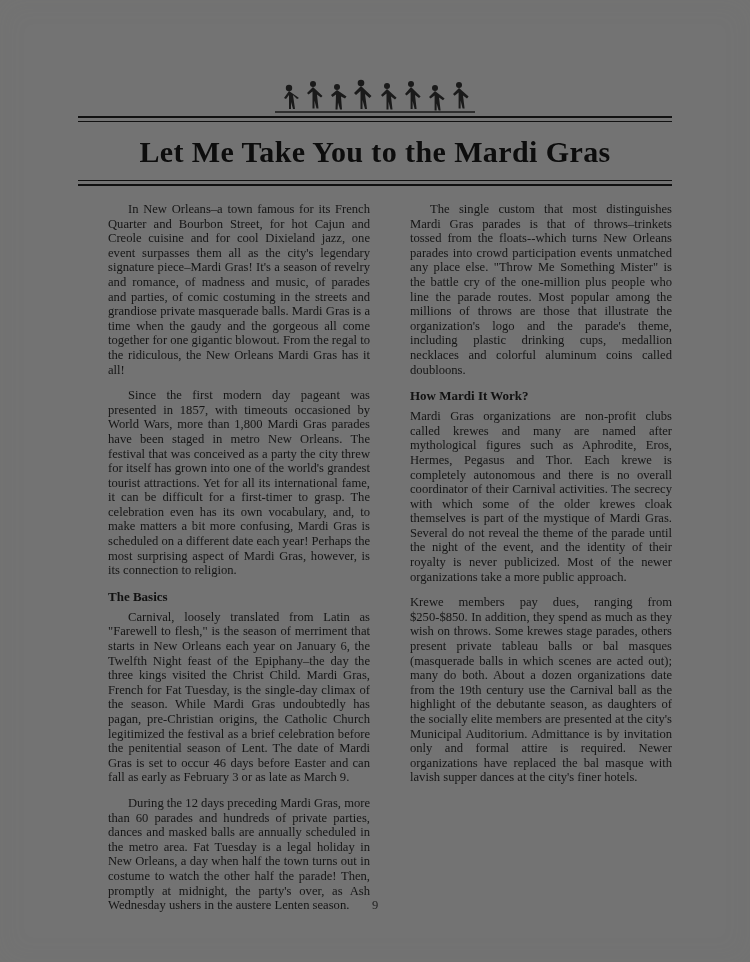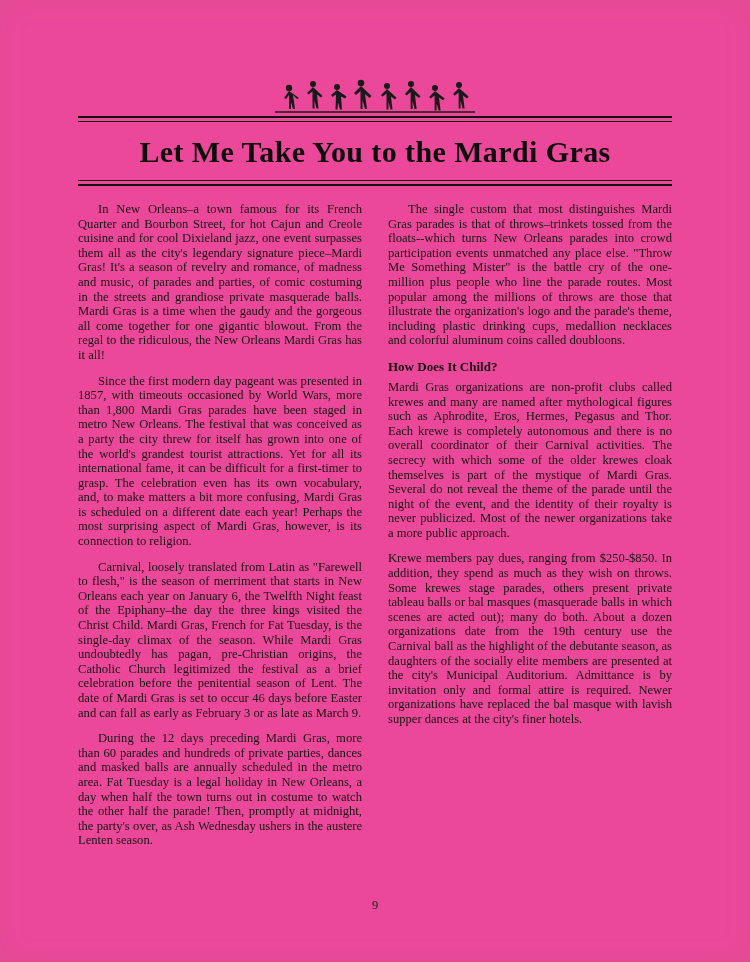--- a/index.html
+++ b/index.html
@@ -11,21 +11,21 @@
     width: 750px;
     height: 962px;
     font-family: "Liberation Serif", serif;
     color: #1a1a1a;
     overflow: hidden;
   }
   .page {
     position: relative;
     width: 750px;
     height: 962px;
-    background: #ec4899;
+    background: #737373;
     box-sizing: border-box;
   }
   .page-inner {
     position: absolute;
     left: 78px;
     top: 70px;
     width: 594px;
   }
   
   .masthead {
@@ -56,21 +56,22 @@
   }
   .rule-bottom {
     border-top: 1px solid #111;
     border-bottom: 2px solid #111;
     height: 3px;
     margin-bottom: 16px;
   }
   
   .columns {
     display: flex;
-    gap: 26px;
+    gap: 40px;
+    margin-left: 30px;
   }
   .col {
     width: 284px;
   }
   p {
     margin: 0 0 11px 0;
     font-size: 12.6px;
     line-height: 14.6px;
     text-align: justify;
     text-indent: 20px;
@@ -152,27 +153,28 @@
       <div class="rule-top"></div>
       <h1 class="title">Let Me Take You to the Mardi Gras</h1>
       <div class="rule-bottom"></div>
     </div>
 
     <div class="columns">
 
       <div class="col">
         <p>In New Orleans–a town famous for its French Quarter and Bourbon Street, for hot Cajun and Creole cuisine and for cool Dixieland jazz, one event surpasses them all as the city's legendary signature piece–Mardi Gras! It's a season of revelry and romance, of madness and music, of parades and parties, of comic costuming in the streets and grandiose private masquerade balls. Mardi Gras is a time when the gaudy and the gorgeous all come together for one gigantic blowout. From the regal to the ridiculous, the New Orleans Mardi Gras has it all!</p>
         <p>Since the first modern day pageant was presented in 1857, with timeouts occasioned by World Wars, more than 1,800 Mardi Gras parades have been staged in metro New Orleans. The festival that was conceived as a party the city threw for itself has grown into one of the world's grandest tourist attractions. Yet for all its international fame, it can be difficult for a first-timer to grasp. The celebration even has its own vocabulary, and, to make matters a bit more confusing, Mardi Gras is scheduled on a different date each year! Perhaps the most surprising aspect of Mardi Gras, however, is its connection to religion.</p>
+        <h2 class="subhead">The Basics</h2>
         <p>Carnival, loosely translated from Latin as "Farewell to flesh," is the season of merriment that starts in New Orleans each year on January 6, the Twelfth Night feast of the Epiphany–the day the three kings visited the Christ Child. Mardi Gras, French for Fat Tuesday, is the single-day climax of the season. While Mardi Gras undoubtedly has pagan, pre-Christian origins, the Catholic Church legitimized the festival as a brief celebration before the penitential season of Lent. The date of Mardi Gras is set to occur 46 days before Easter and can fall as early as February 3 or as late as March 9.</p>
         <p>During the 12 days preceding Mardi Gras, more than 60 parades and hundreds of private parties, dances and masked balls are annually scheduled in the metro area. Fat Tuesday is a legal holiday in New Orleans, a day when half the town turns out in costume to watch the other half the parade!  Then, promptly at midnight, the party's over, as Ash Wednesday ushers in the austere Lenten season.</p>
       </div>
 
       <div class="col">
         <p>The single custom that most distinguishes Mardi Gras parades is that of throws–trinkets tossed from the floats--which turns New Orleans parades into crowd participation events unmatched any place else.  "Throw Me Something Mister" is the battle cry of the one-million plus people who line the parade routes.  Most popular among the millions of throws are those that illustrate the organization's logo and the parade's theme, including plastic drinking cups, medallion necklaces and colorful aluminum coins called doubloons.</p>
-        <h2 class="subhead">How Does It Child?</h2>
+        <h2 class="subhead">How Mardi It Work?</h2>
         <p class="noindent">Mardi Gras organizations are non-profit clubs called krewes and many are named after mythological figures such as Aphrodite, Eros, Hermes, Pegasus and Thor.  Each krewe is completely autonomous and there is no overall coordinator of their Carnival activities.  The secrecy with which some of the older krewes cloak themselves is part of the mystique of Mardi Gras.  Several do not reveal the theme of the parade until the night of the event, and the identity of their royalty is never publicized.  Most of the newer organizations take a more public approach.</p>
         <p class="noindent">Krewe members pay dues, ranging from $250-$850.  In addition, they spend as much as they wish on throws.  Some krewes stage parades, others present private tableau balls or bal masques (masquerade balls in which scenes are acted out); many do both.  About a dozen organizations date from the 19th century use the Carnival ball as the highlight of the debutante season, as daughters of the socially elite members are presented at the city's Municipal Auditorium.  Admittance is by invitation only and formal attire is required.  Newer organizations have replaced the bal masque with lavish supper dances at the city's finer hotels.</p>
       </div>
 
     </div>
   </div>
 
   <div class="folio">9</div>
   <div class="scan-edge"></div>
 </div>

